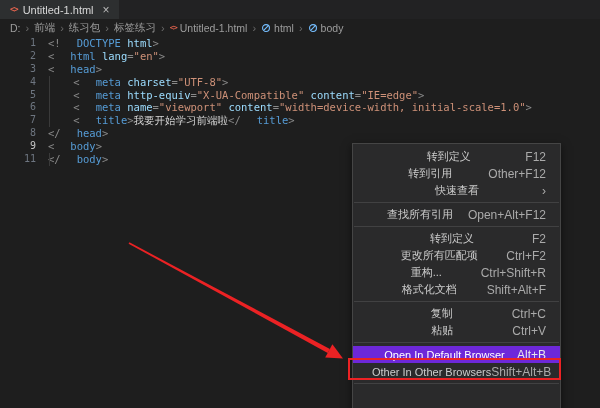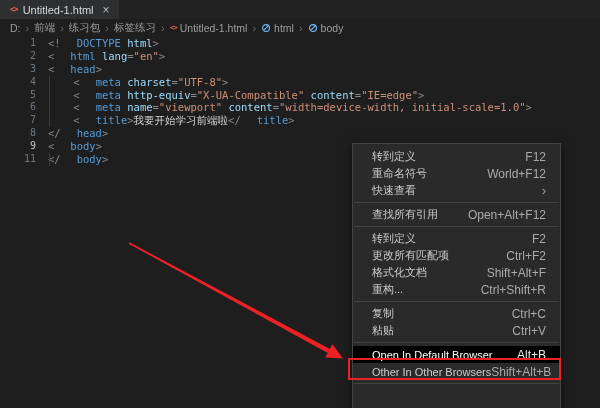--- a/index.html
+++ b/index.html
@@ -32,23 +32,23 @@
   .tk-s { color:#ce9178; }
   .tk-x { color:#d4d4d4; }
   .tk-w { color:#d4d4d4; }
   .indent-guide { position:absolute; width:1px; background:#3a3a3a; left:49px; }
   .guide-a { top:75.7px; height:51.6px; }
   .guide-b { top:153.1px; height:12.9px; }
 
   
   .context-menu { position:absolute; left:352px; top:143px; width:209px; height:272px; background:#2a2a2b; border:1px solid #454545; box-shadow:0 3px 9px rgba(0,0,0,.55); padding-top:4px; z-index:5; }
   .menu-item { height:17px; display:flex; align-items:center; padding:0 14px 0 19px; font-size:11px; color:#cccccc; cursor:pointer; }
-  .menu-item .menu-label { flex:1; white-space:nowrap; }
+  .menu-item .menu-label { flex:1; white-space:nowrap;text-align:center; }
   .menu-item .menu-shortcut { color:#aaaaaa; font-size:12px; white-space:nowrap; }
-  .menu-item.highlighted { background:#000000; color:#ffffff; }
+  .menu-item.highlighted { background:#6d28d9; color:#ffffff; }
   .menu-item.highlighted .menu-shortcut { color:#e8e8e8; }
   .menu-sep { height:1px; background:#414142; margin:3px 1px; }
 
   
   .anno-box { position:absolute; left:348px; top:358px; width:213px; height:22px; border:2px solid #eb2224; z-index:6; pointer-events:none; }
   .anno-arrow { position:absolute; left:0; top:0; z-index:7; pointer-events:none; }
 </style>
 </head>
 <body>
 
@@ -117,48 +117,48 @@
   </div>
 <div class="indent-guide guide-a"></div>
 <div class="indent-guide guide-b"></div>
 
 <div class="context-menu">
     <div class="menu-item">
       <span class="menu-label">转到定义</span>
       <span class="menu-shortcut">F12</span>
     </div>
     <div class="menu-item">
-      <span class="menu-label">重命名符号</span>
-      <span class="menu-shortcut">World+F12</span>
+      <span class="menu-label">转到引用</span>
+      <span class="menu-shortcut">Other+F12</span>
     </div>
     <div class="menu-item">
       <span class="menu-label">快速查看</span>
       <span class="menu-shortcut">›</span>
     </div>
     <div class="menu-sep"></div>
     <div class="menu-item">
       <span class="menu-label">查找所有引用</span>
       <span class="menu-shortcut">Open+Alt+F12</span>
     </div>
     <div class="menu-sep"></div>
     <div class="menu-item">
       <span class="menu-label">转到定义</span>
       <span class="menu-shortcut">F2</span>
     </div>
     <div class="menu-item">
       <span class="menu-label">更改所有匹配项</span>
       <span class="menu-shortcut">Ctrl+F2</span>
     </div>
     <div class="menu-item">
+      <span class="menu-label">重构...</span>
+      <span class="menu-shortcut">Ctrl+Shift+R</span>
+    </div>
+    <div class="menu-item">
       <span class="menu-label">格式化文档</span>
       <span class="menu-shortcut">Shift+Alt+F</span>
-    </div>
-    <div class="menu-item">
-      <span class="menu-label">重构...</span>
-      <span class="menu-shortcut">Ctrl+Shift+R</span>
     </div>
     <div class="menu-sep"></div>
     <div class="menu-item">
       <span class="menu-label">复制</span>
       <span class="menu-shortcut">Ctrl+C</span>
     </div>
     <div class="menu-item">
       <span class="menu-label">粘贴</span>
       <span class="menu-shortcut">Ctrl+V</span>
     </div>

